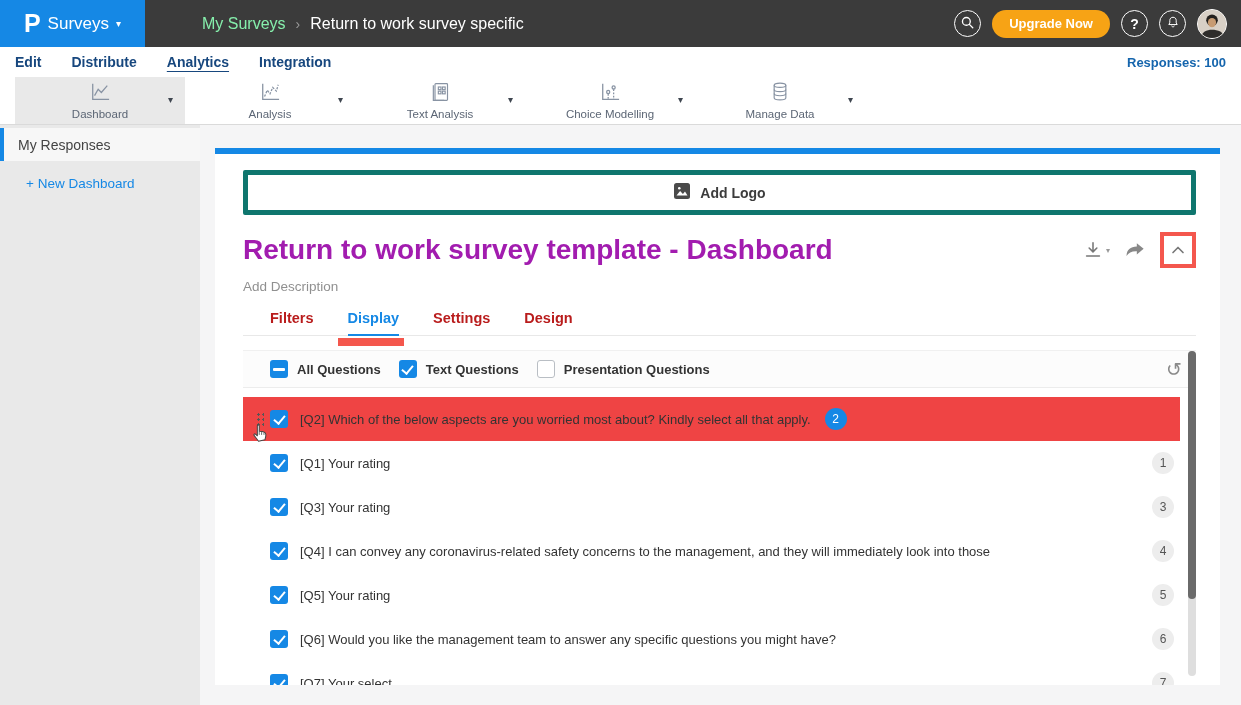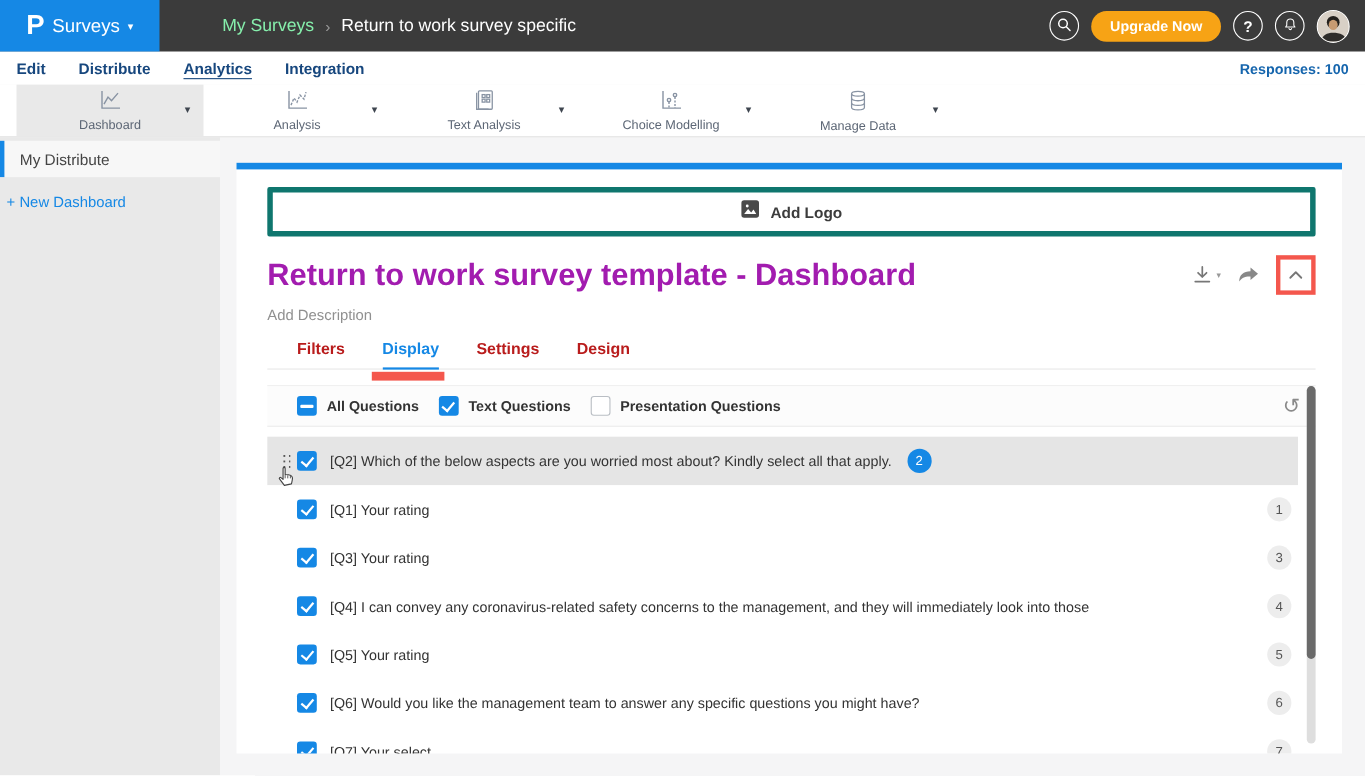--- a/index.html
+++ b/index.html
@@ -31,21 +31,21 @@
   .toolbar { position:absolute; left:0; top:77px; width:1241px; height:48px; background:#fff; border-bottom:1px solid #dadada; display:flex; padding-left:15px; }
   .tool-item { position:relative; width:170px; height:47px; display:flex; flex-direction:column; align-items:center; justify-content:center; gap:2px; cursor:pointer; }
   .tool-item.selected { background:#e9e9e9; }
   .tool-label { font-size:11.5px; color:#5c6675; }
   .tool-caret { position:absolute; right:12px; top:17px; font-size:10px; color:#3f4650; cursor:pointer; }
   .tool-icon svg { stroke:#8893a3; fill:none; stroke-width:1.4; }
 
   
   .sidebar { position:absolute; left:0; top:125px; width:200px; height:580px; background:#e9e9e9; }
   .side-item { margin-top:3px; height:33px; background:#f7f7f7; border-left:4px solid #1588e5; display:flex; align-items:center; padding-left:14px; font-size:14px; color:#444; cursor:pointer; }
-  .new-dash { margin-top:15px; padding-left:6px; font-size:13.5px; font-weight:500; color:#1588e5; cursor:pointer; }
+  .new-dash { margin-top:15px; padding-left:26px; font-size:13.5px; font-weight:500; color:#1588e5; cursor:pointer; }
 
   
   .main { position:absolute; left:200px; top:125px; width:1041px; height:580px; background:#f5f5f6; }
   .card { position:absolute; left:15px; top:23px; width:1005px; height:537px; background:#fff; border-top:6px solid #1588e5; padding:16px 24px 0 28px; overflow:hidden; }
 
   .logo-drop { height:45px; border:5px solid #0f766e; border-radius:2px; display:flex; align-items:center; justify-content:center; gap:9px; cursor:pointer; }
   .logo-drop-label { font-size:14px; font-weight:600; color:#3c3c3c; }
 
   .title-row { margin-top:16px; height:38px; display:flex; align-items:center; }
   .dash-title { font-size:28px; font-weight:700; color:#a21caf; cursor:text; }
@@ -69,21 +69,21 @@
 
   .cb { position:relative; width:18px; height:18px; border-radius:3px; flex:none; cursor:pointer; }
   .cb.checked { background:#1588e5; }
   .cb.checked::after { content:""; position:absolute; left:5.5px; top:2.5px; width:5px; height:9px; border:solid #fff; border-width:0 2.4px 2.4px 0; transform:rotate(40deg); }
   .cb.ind { background:#1588e5; }
   .cb.ind::after { content:""; position:absolute; left:3px; top:7.5px; width:12px; height:3px; border-radius:1px; background:#fff; }
   .cb.un { background:#fff; border:1.5px solid #b9bec4; }
 
   .qlist { margin-top:9px; margin-right:16px; }
   .qrow { position:relative; height:44px; display:flex; align-items:center; padding:0 6px 0 27px; }
-  .qrow.selected { background:#e5e5e5; }
+  .qrow.selected { background:#ef4444; }
   .qtext { margin-left:12px; font-size:13px; color:#333; }
   .spacer { flex:1; }
   .qnum { min-width:22px; height:22px; border-radius:50%; background:#ededed; color:#555; font-size:12px; display:flex; align-items:center; justify-content:center; flex:none; }
   .qnum.blue { background:#1588e5; color:#fff; margin-left:14px; }
   .drag { position:absolute; left:13px; top:15px; width:8px; height:15px;
           background-image:radial-gradient(#565656 1.1px, transparent 1.3px); background-size:5px 5px; cursor:grab; }
 
   .vscroll-track { position:absolute; left:973px; top:197px; width:8px; height:325px; background:#dedede; border-radius:4px; }
   .vscroll-thumb { position:absolute; left:0; top:0; width:8px; height:248px; background:#6a6a6a; border-radius:4px; cursor:pointer; }
 
@@ -201,21 +201,21 @@
             <path d="M5 9.5v5c0 1.4 3.1 2.6 7 2.6s7-1.2 7-2.6v-5"></path>
             <path d="M5 14.5v5c0 1.4 3.1 2.6 7 2.6s7-1.2 7-2.6v-5"></path>
           </svg>
       </span>
       <span class="tool-label">Manage Data</span>
       <span class="tool-caret">▾</span>
     </div>
   </div>
 
   <div class="sidebar">
-    <div class="side-item">My Distribute</div>
+    <div class="side-item">My Responses</div>
     <div class="new-dash">+ New Dashboard</div>
   </div>
 
   <div class="main">
     <div class="card">
 
       <div class="logo-drop">
         <span>
           <svg width="18" height="18" viewBox="0 0 18 18">
               <rect x="1" y="1" width="16" height="16" rx="2.5" fill="#4a4a4a"></rect>

